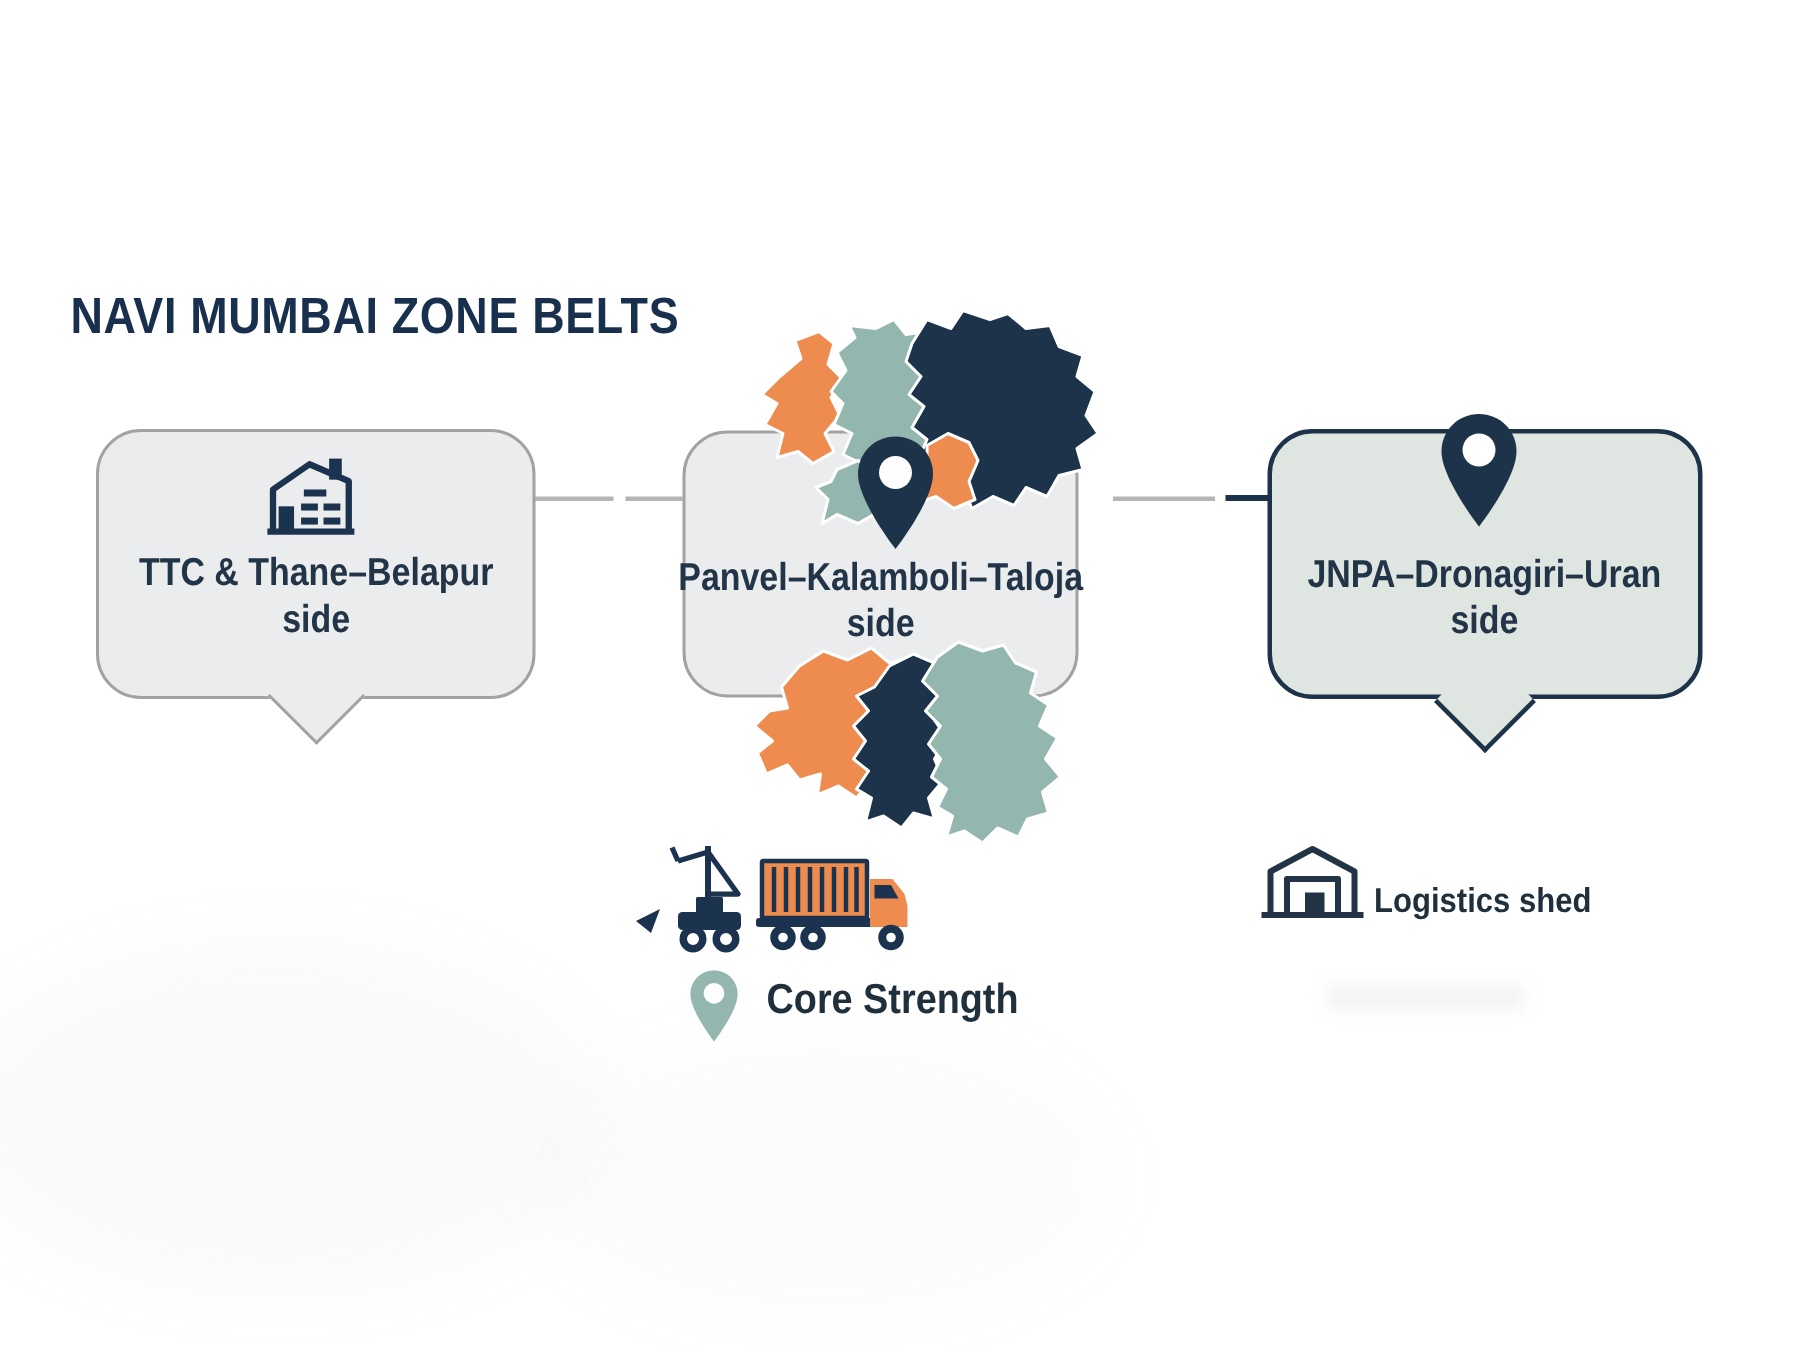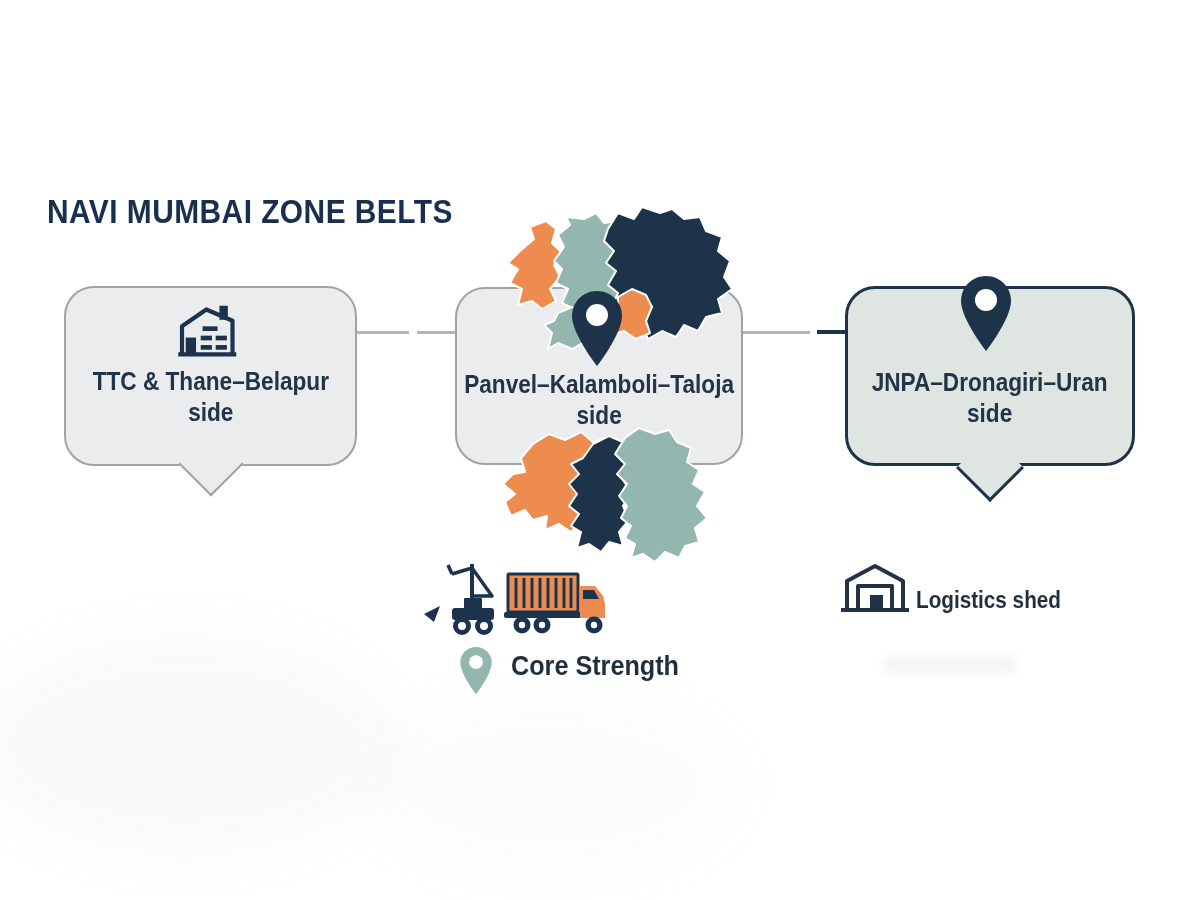--- a/index.html
+++ b/index.html
@@ -67,21 +67,21 @@
       <rect x="44" y="36" width="12" height="5" fill="#1c3350"></rect>
       <rect x="28" y="46" width="12" height="5" fill="#1c3350"></rect>
       <rect x="44" y="46" width="12" height="5" fill="#1c3350"></rect>
     </svg>
     <div class="bubble-text" style="margin-top:6px;">
       <div>TTC &amp; Thane–Belapur</div>
       <div>side</div>
     </div>
   </div>
 
-  <div class="bubble gray" style="left:455px;top:287px;width:288px;height:178px;justify-content:flex-end;padding-bottom:32px;">
+  <div class="bubble gray" style="left:455px;top:287px;width:264px;height:178px;justify-content:flex-end;padding-bottom:32px;">
     <div class="bubble-text">
       <div>Panvel–Kalamboli–Taloja</div>
       <div>side</div>
     </div>
   </div>
 
   <svg class="svg-abs" style="left:500px;top:205px;z-index:4;" width="236" height="158" viewBox="0 0 236 158">
     <g stroke="#ffffff" stroke-width="2" stroke-linejoin="round">
       <path fill="#ee8b4e" d="M20,46 L34,34 L30,22 L46,16 L56,24 L52,38 L62,48 L54,60 L60,72 L50,84 L56,96 L42,104 L32,96 L18,100 L22,84 L10,78 L18,64 L8,58 Z"></path>
       <path fill="#93b7ae" d="M64,42 L58,30 L70,20 L66,12 L84,14 L96,8 L104,18 L118,16 L116,30 L124,40 L118,52 L126,64 L118,78 L124,92 L112,100 L116,112 L104,110 L96,122 L84,114 L70,118 L74,104 L62,98 L68,84 L56,78 L62,64 L54,56 Z"></path>

